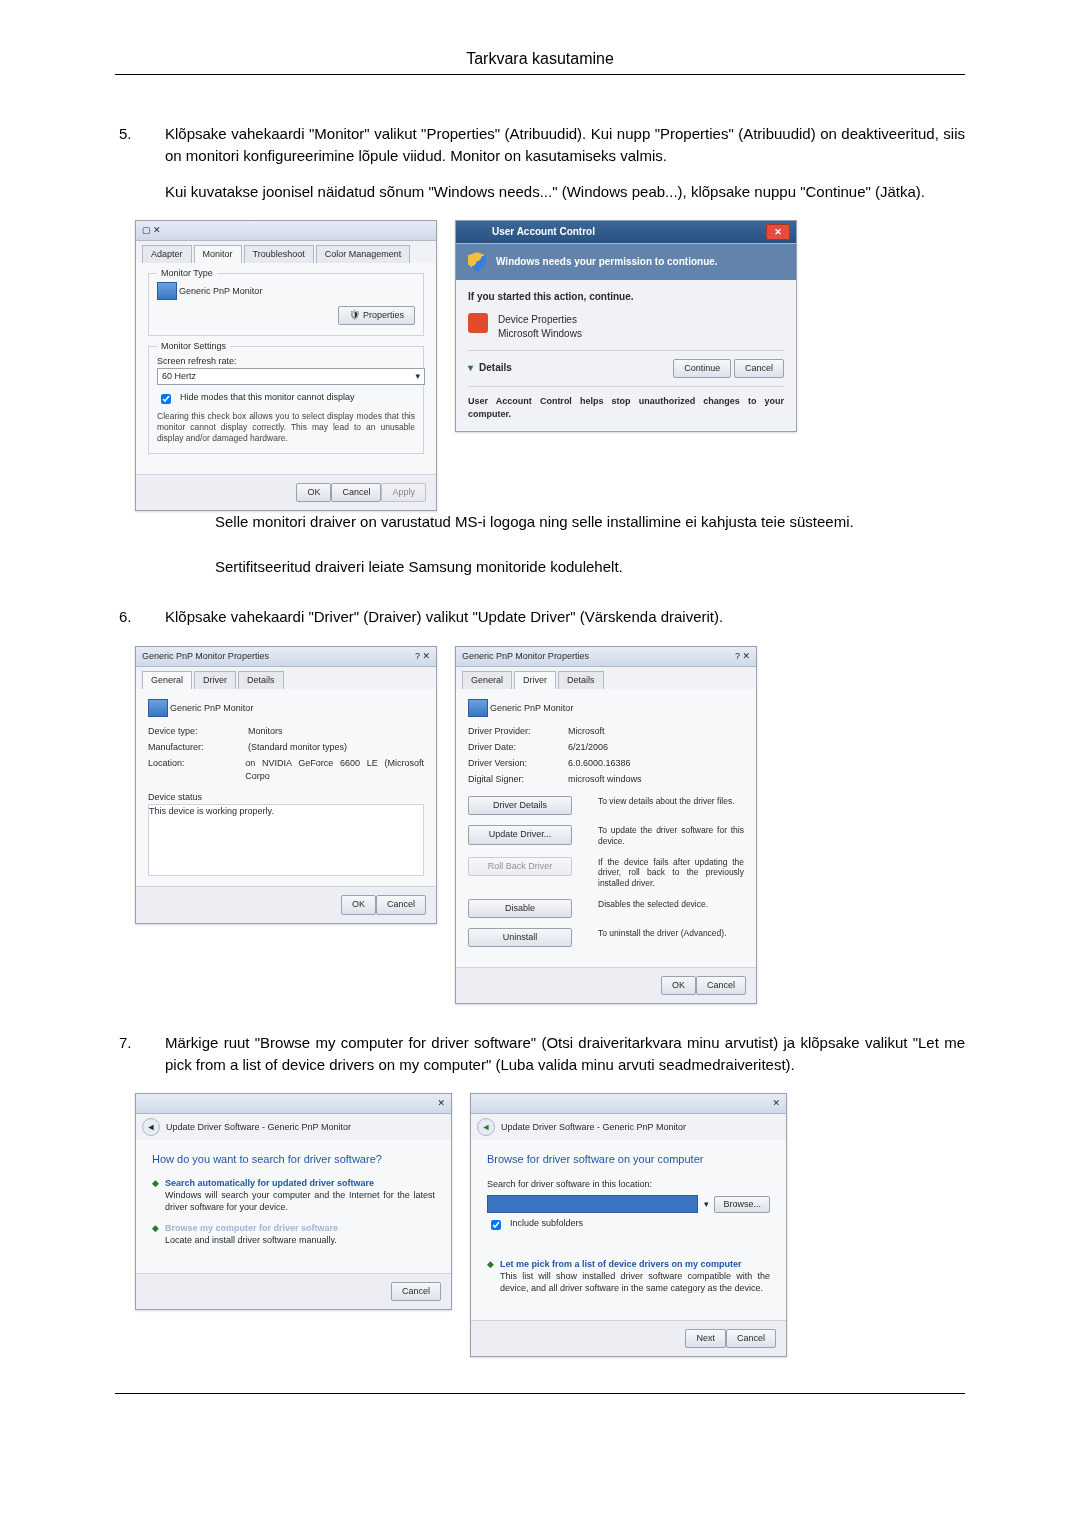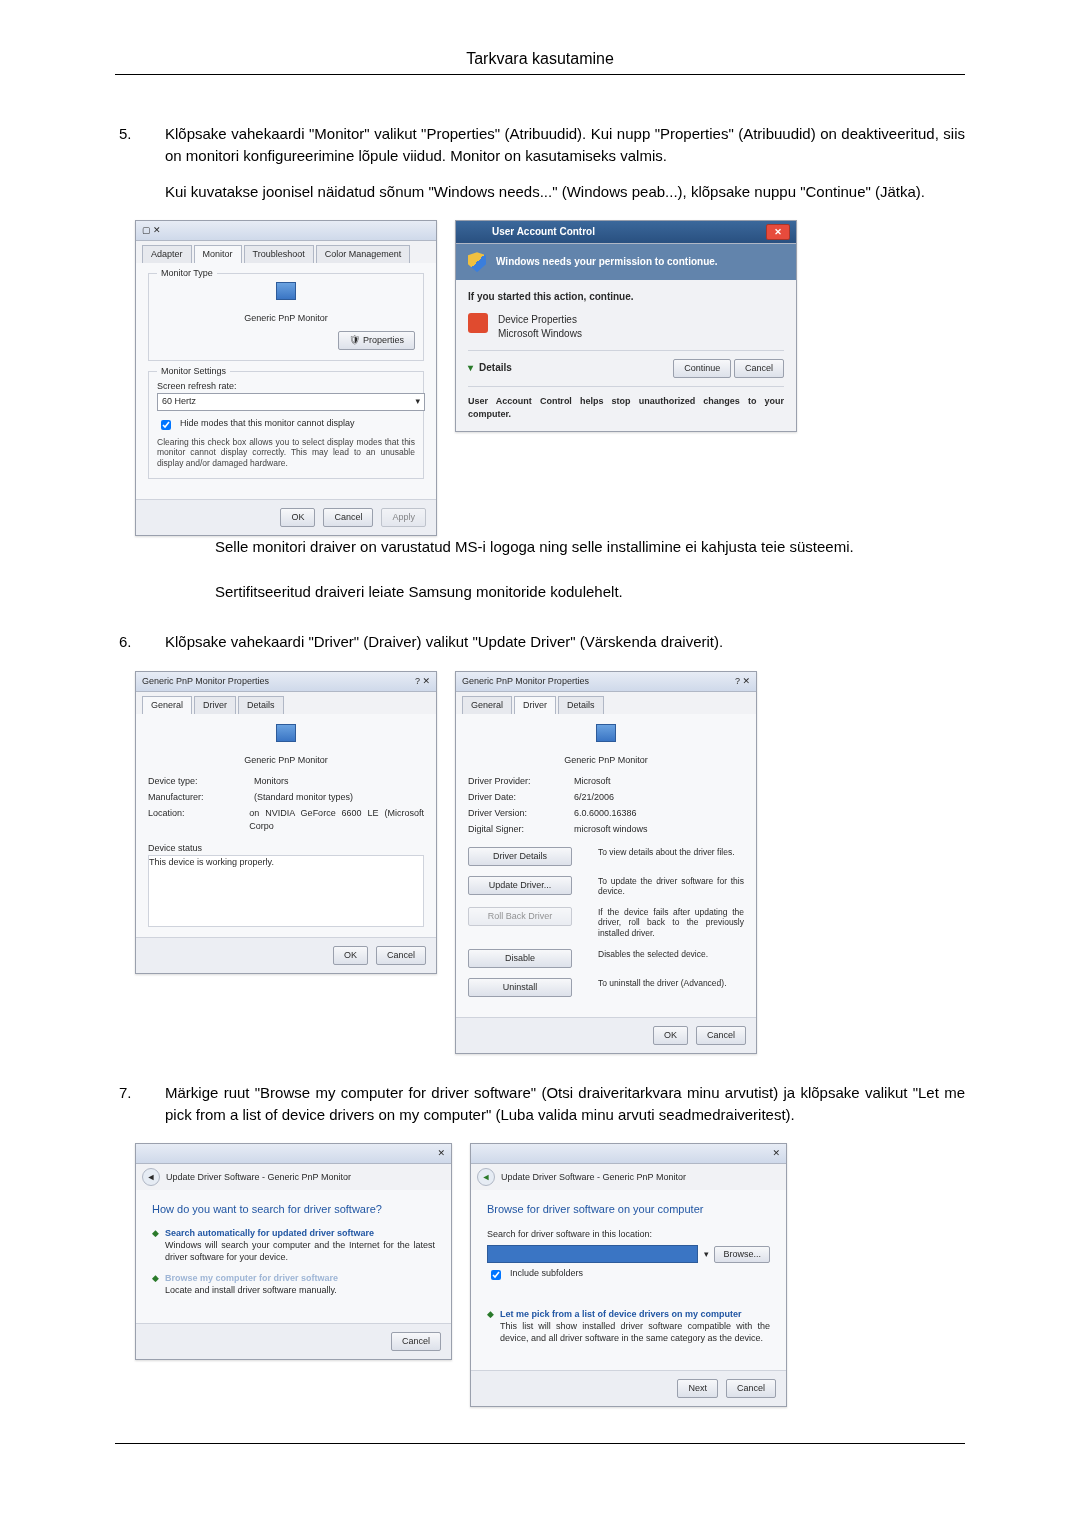--- a/index.html
+++ b/index.html
@@ -124,22 +124,21 @@
     position: absolute;
     top: -7px;
     left: 8px;
     background: #f7f8fa;
     padding: 0 4px;
     font-size: 9px;
   }
   .monrow {
     display: flex;
     align-items: center;
-    gap: 12px;
-    flex-direction: column;
+    gap: 2px;
   }
   .mon-icon {
     width: 18px;
     height: 16px;
     background: linear-gradient(#6aa2e0, #3a75c4);
     border: 1px solid #2d5b9a;
   }
   .btn {
     display: inline-block;
     padding: 2px 10px;
@@ -169,21 +168,20 @@
     height: 10px;
   }
   .hint {
     font-size: 8.5px;
     color: #444;
     margin-top: 4px;
     line-height: 1.25;
   }
   .btn-row {
     display: flex;
-    gap: 8px;
     justify-content: flex-end;
     padding: 8px 10px;
     border-top: 1px solid #cfd3dc;
     background: #eceef3;
     font-size: 9px;
   }
   .uac-banner {
     background: #6284ac;
     color: #fff;
     padding: 8px 12px;
@@ -257,21 +255,21 @@
     margin-left: 50px;
     line-height: 1.5;
     text-align: justify;
     margin-bottom: 22px;
   }
   .prop-kv {
     font-size: 9px;
   }
   .prop-kv div {
     display: flex;
-    gap: 16px;
+    gap: 10px;
     margin-bottom: 3px;
   }
   .prop-kv .k {
     width: 90px;
   }
   .statusbox {
     border: 1px solid #cfd3dc;
     background: #fff;
     height: 70px;
     padding: 0;

